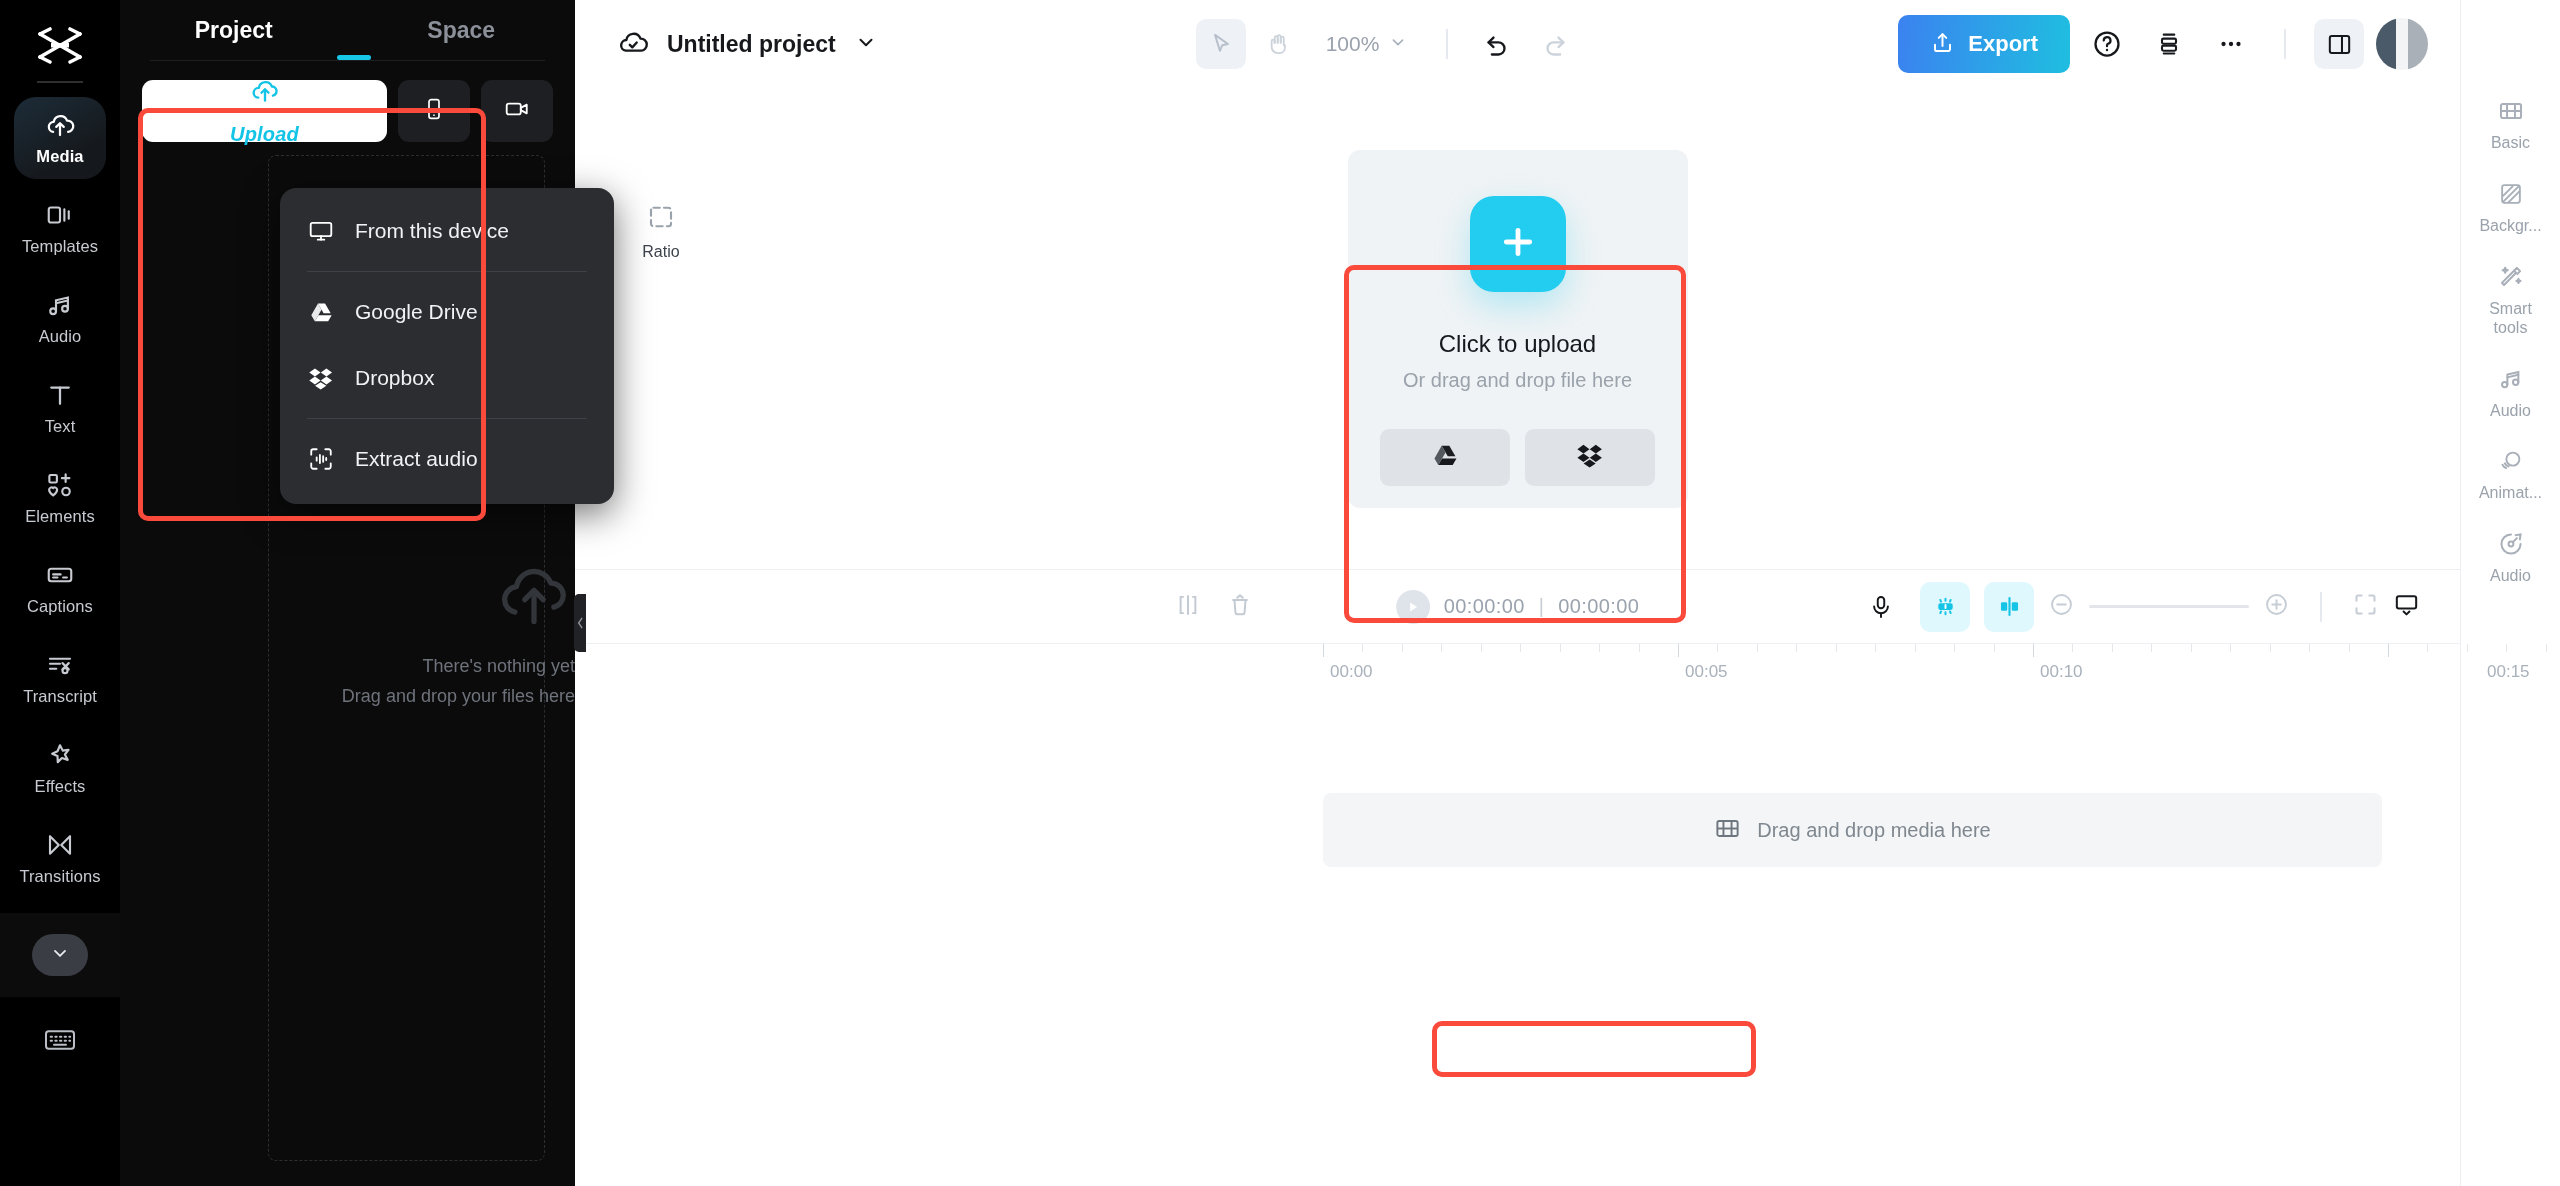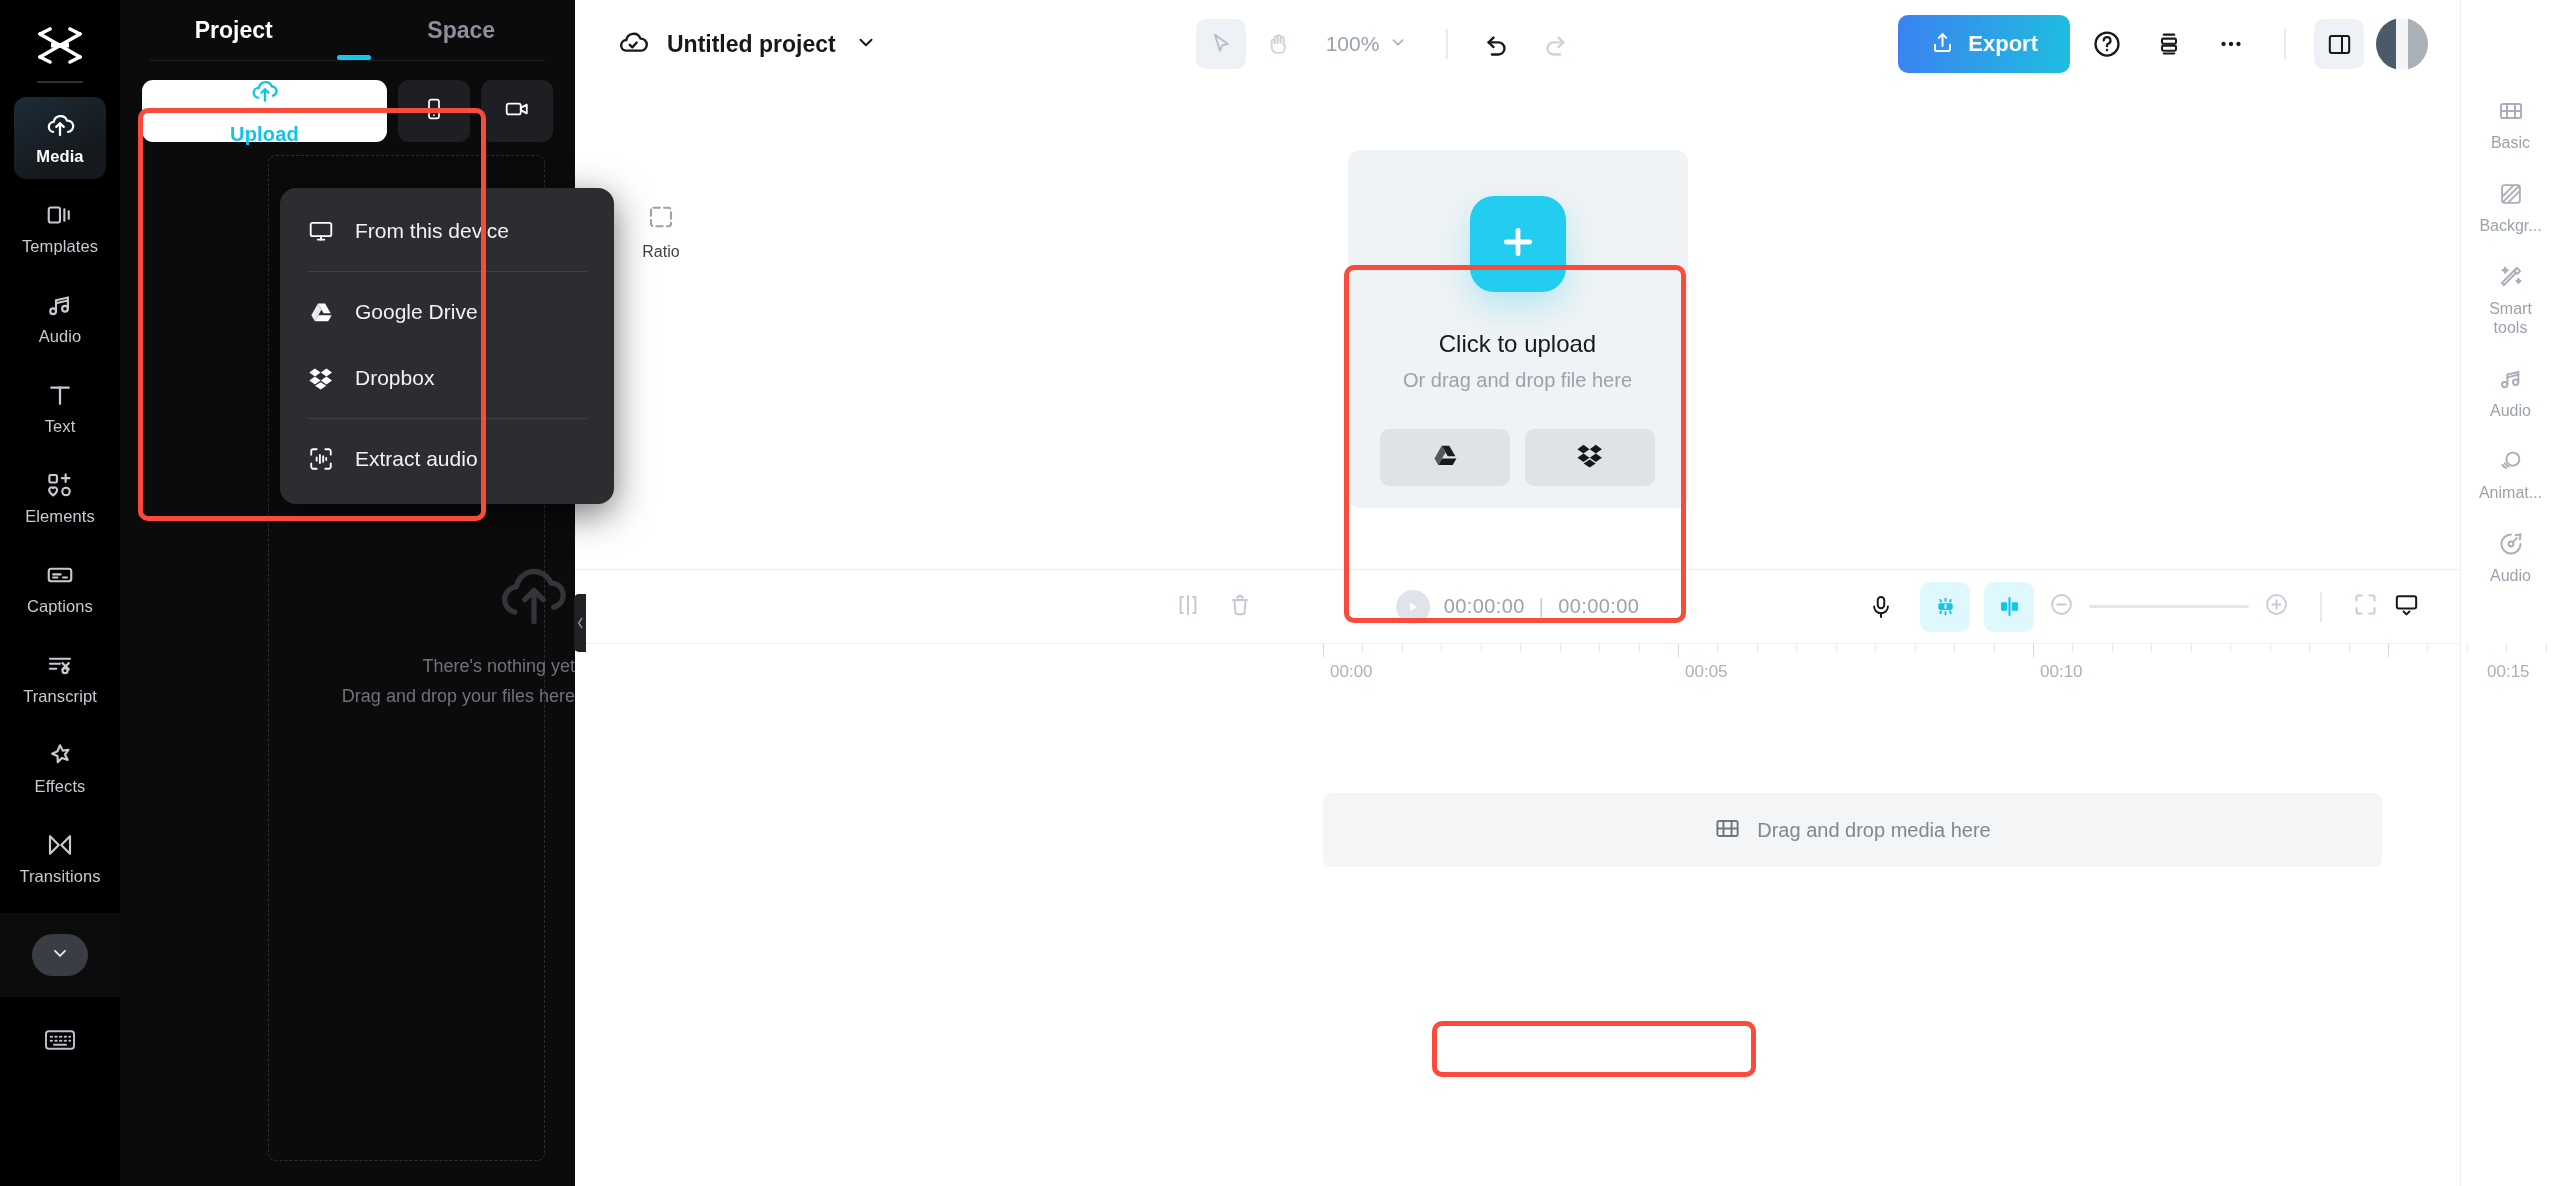--- a/index.html
+++ b/index.html
@@ -15,21 +15,21 @@
   .rail {
     width: 120px; height: 1186px;
     background: #000000;
     display: flex; flex-direction: column; align-items: center;
     flex: 0 0 120px;
     position: relative;
   }
   .rail-logo { margin-top: 22px; width: 62px; height: 50px; display:flex; align-items:center; justify-content:center; }
   .rail-sep { width: 46px; height: 2px; background: #2f2f2f; margin: 9px 0 14px 0; }
   .rail-item {
-    width: 92px; height: 82px; border-radius: 12px;
+    width: 92px; height: 82px; border-radius: 22px;
     display: flex; flex-direction: column; align-items: center; justify-content: center;
     gap: 7px; cursor: pointer; margin-bottom: 8px;
   }
   .rail-item.active {
     background: linear-gradient(150deg, #1d2c38 0%, #15191d 70%);
   }
   .rail-item .ico { width: 30px; height: 30px; display:flex; align-items:center; justify-content:center; }
   .rail-item .lbl { font-size: 16.5px; color: #c7cbd1; letter-spacing: .1px; white-space: nowrap; }
   .rail-item.active .lbl { color: #ffffff; font-weight: 700; }
   .rail-item.active .ico svg { stroke: #ffffff; }
@@ -54,21 +54,21 @@
     flex: 1; text-align: center; font-size: 23px; font-weight: 700;
     color: #8b9099; cursor: pointer; line-height: 60px; position: relative;
   }
   .panel-tab.active { color: #ffffff; }
   .tab-underline {
     position: absolute; bottom: 0px; left: 217px; width: 34px; height: 5px;
     background: #17c7e8; border-radius: 3px;
   }
   .panel-divider { height: 1px; background: #1e1f21; margin: 0 30px; }
 
-  .upload-row { display: flex; gap: 11px; padding: 19px 22px 8px 22px; }
+  .upload-row { display: flex; gap: 11px; padding: 19px 22px 8px 22px; font-style: italic; }
   .upload-btn {
     height: 62px; background: #1e1f22; border-radius: 11px;
     display: flex; align-items: center; justify-content: center; gap: 13px;
     cursor: pointer; color: #14c4e6;
   }
   .upload-btn.main { width: 168px; padding: 0 12px; }
   .upload-btn.sq { width: 72px; }
   .upload-btn .ulbl { font-size: 20px; font-weight: 700; color: #14c4e6; letter-spacing:.2px;}
 
   

